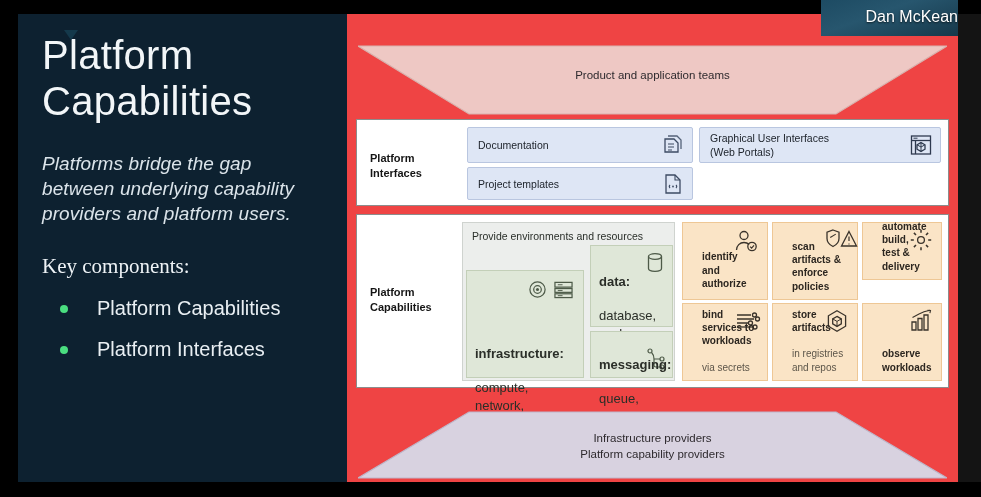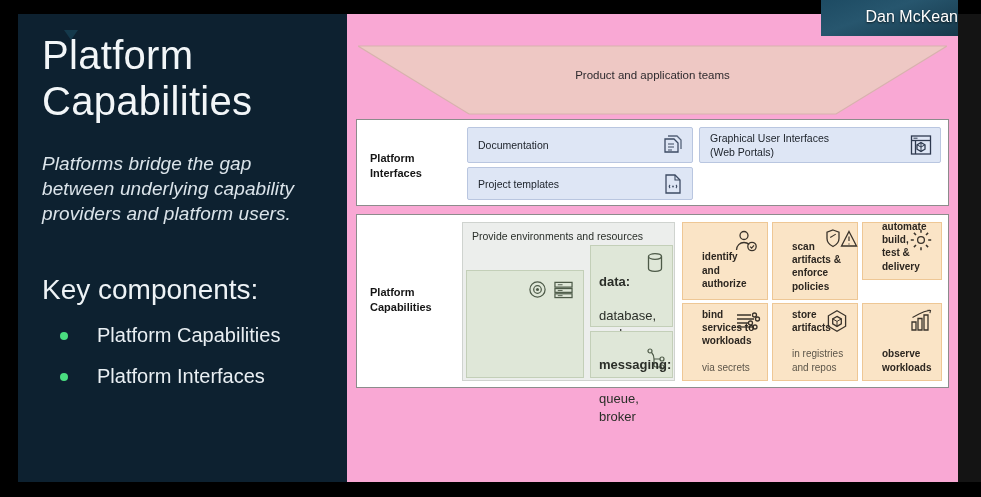--- a/index.html
+++ b/index.html
@@ -23,38 +23,38 @@
     color: #f2f6f8; letter-spacing: 0.3px;
     white-space: pre-line;
   }
   #slide-subtitle {
     margin-top: 26px;
     font-size: 19px; line-height: 1.32; font-style: italic;
     color: #dbe4ea; letter-spacing: 0.1px;
     white-space: pre-line;
   }
   #key-heading {
-    margin-top: 48px;
-    font-size: 28px; color: #eef3f6; font-weight: 400;
+    margin-top: 28px;
+    font-size: 21px; color: #eef3f6; font-weight: 400; font-family: Liberation Serif, serif;
   }
   #bullets { margin-top: 18px; }
   .bullet-row { display: flex; align-items: center; margin-bottom: 18px; }
   .bullet-dot {
     width: 8px; height: 8px; border-radius: 50%;
     background: #4ade80; margin-left: 18px; flex: 0 0 auto;
   }
   .bullet-label {
     margin-left: 29px; font-size: 20px; color: #e9eff3; font-weight: 400;
   }
 
   
   #slide-area {
     position: absolute; left: 347px; top: 14px;
     width: 611px; height: 468px;
-    background: #f9a8d4;
+    background: #ef4444;
     overflow: hidden;
   }
   #right-dark-strip {
     position: absolute; left: 958px; top: 14px;
     width: 23px; height: 468px; background: #141414;
   }
 
   
   #video-tile {
     position: absolute; left: 821px; top: 0px;
@@ -277,20 +277,26 @@
             </span>
             <span>
               <svg width="21" height="19" viewBox="0 0 22 20" fill="none" stroke="#4d5a48" stroke-width="1.3">
                 <rect x="2" y="2.5" width="18" height="5"></rect>
                 <rect x="2" y="9" width="18" height="4"></rect>
                 <rect x="2" y="14.5" width="18" height="4"></rect>
                 <path d="M5 5h5M5 11h5M5 16.5h5" stroke-width="1"></path>
               </svg>
             </span>
           </div>
+          <div class="green-text">
+            <b>infrastructure:</b><br>
+            <span style="white-space:pre-line">compute,
+network,
+storage</span>
+          </div>
         </div>
 
         <div class="green-card" id="card-data">
           <div id="data-icon">
             <svg width="20" height="22" viewBox="0 0 20 22" fill="none" stroke="#4d5a48" stroke-width="1.3">
               <ellipse cx="10" cy="4.5" rx="6.5" ry="2.8"></ellipse>
               <path d="M3.5 4.5v12c0 1.55 2.9 2.8 6.5 2.8s6.5-1.25 6.5-2.8V4.5"></path>
             </svg>
           </div>
           <div class="green-text">
@@ -404,20 +410,27 @@
             <path d="M18.5 1.2l3 0.2-0.6 2.8" stroke-width="1.1" fill="none"></path>
           </svg>
         </div>
         <div class="orange-text">
           <b style="white-space:pre-line">observe
 workloads</b>
         </div>
       </div>
     </div>
 
+    <div class="trap" id="trap-bottom">
+      <svg width="589" height="68" viewBox="0 0 589 68" aria-hidden="true">
+        <polygon points="111,1 478,1 589,67 0,67" fill="#d8d2e0" stroke="#bdb6c9" stroke-width="1.2"></polygon>
+      </svg>
+      <div class="trap-label">Infrastructure providers
+Platform capability providers</div>
+    </div>
   </div>
 
   <div id="right-dark-strip"></div>
 
   <div id="video-tile">
     <div id="video-name">Dan McKean</div>
   </div>
   <div id="video-pointer"></div>
 
 </div>

